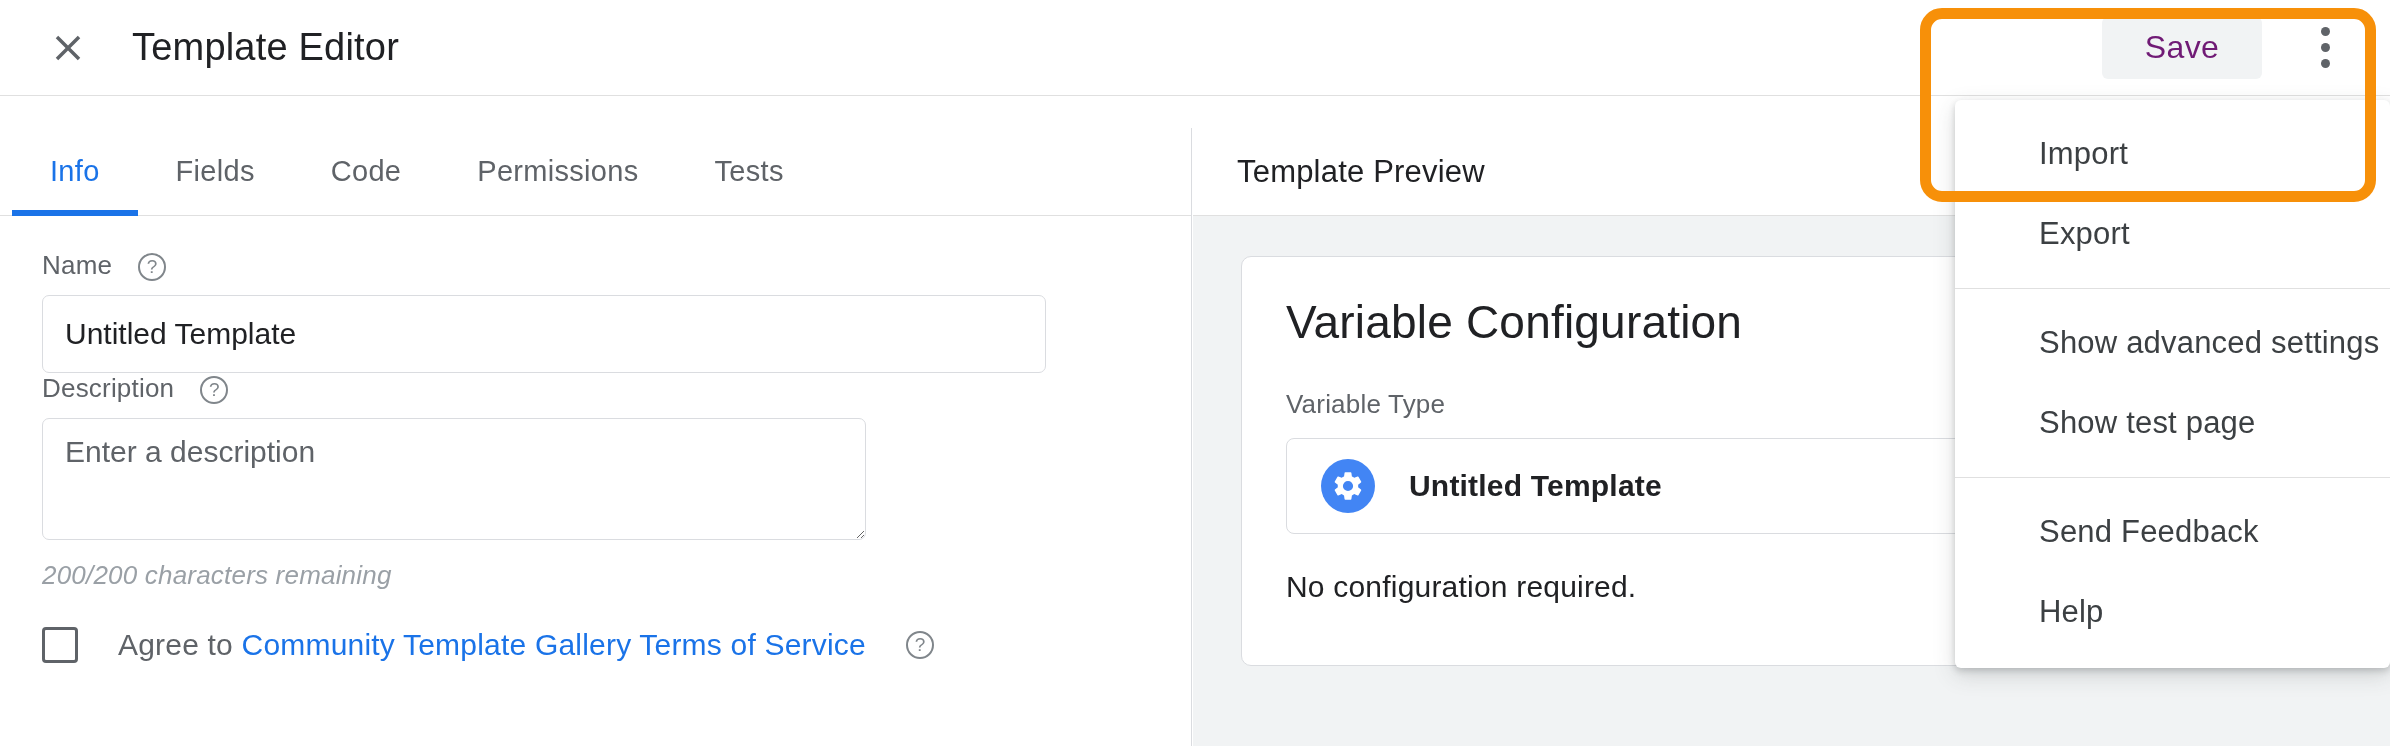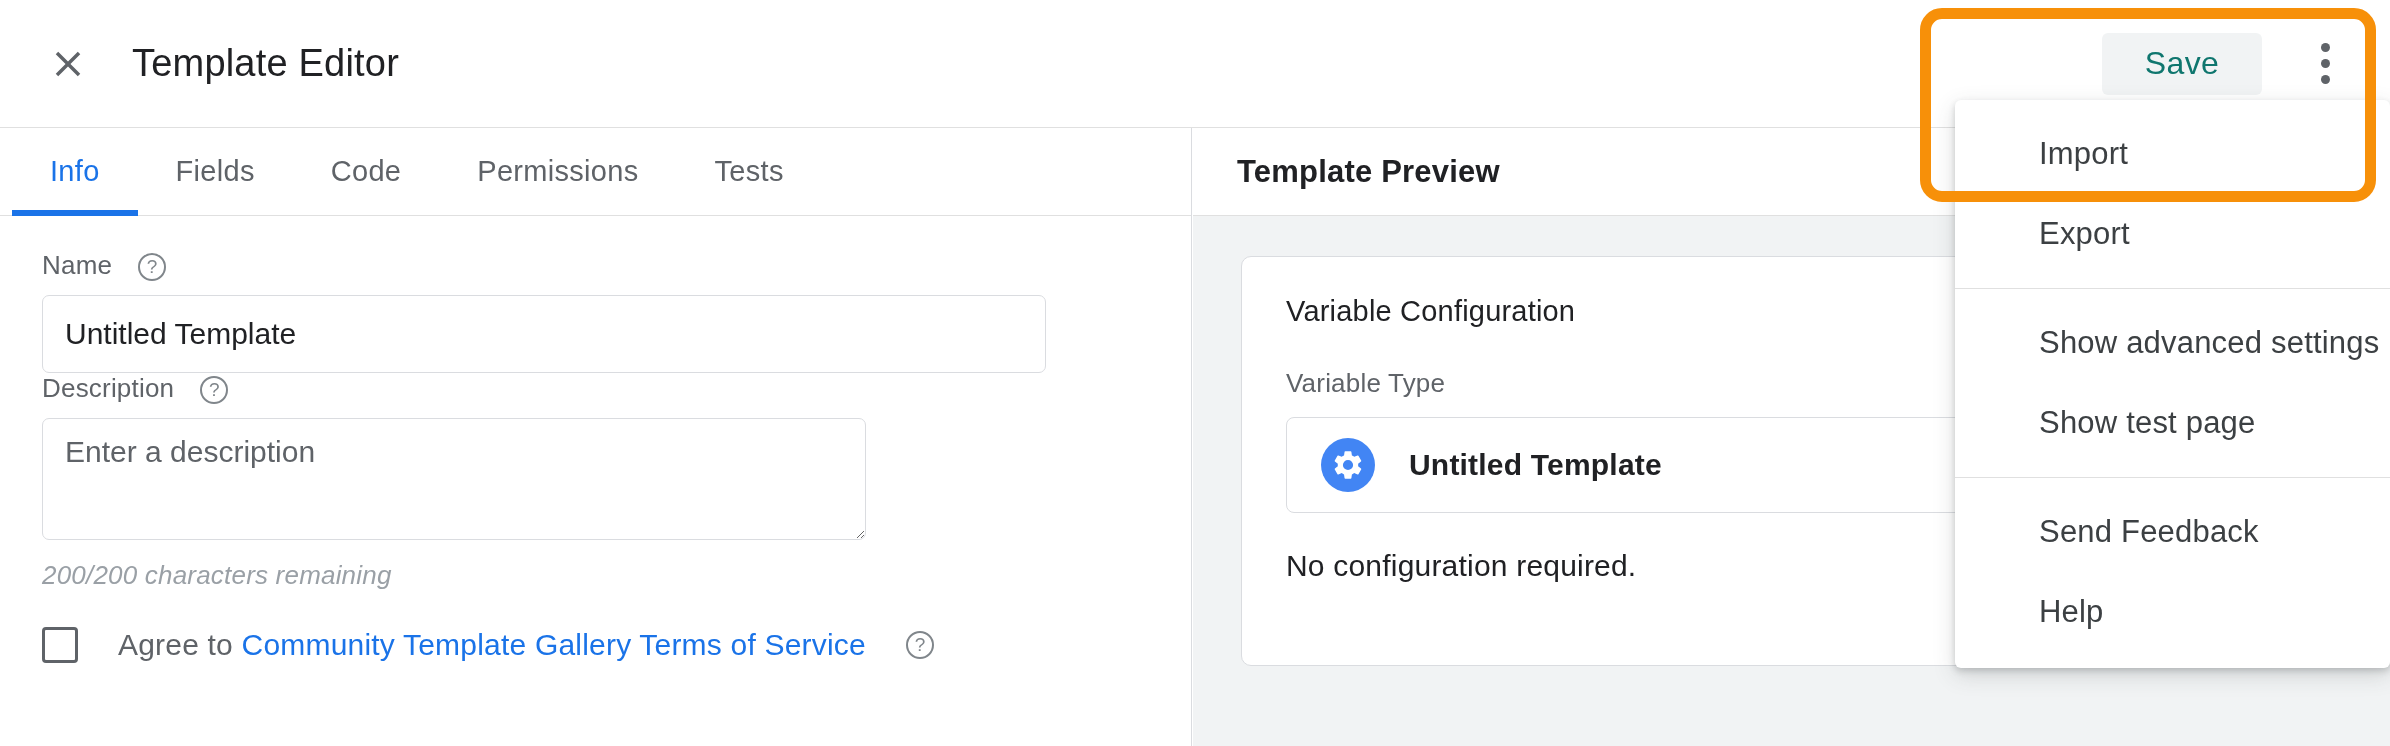--- a/index.html
+++ b/index.html
@@ -6,39 +6,39 @@
   html, body {
     width: 2390px; height: 746px;
     background: #ffffff;
     font-family: "Liberation Sans", sans-serif;
     overflow: hidden;
   }
   #root { position: relative; width: 2390px; height: 746px; background: #fff; }
 
   
   .topbar {
-    position: absolute; left: 0; top: 0; width: 2390px; height: 128px;
+    position: absolute; left: 0; top: 0; width: 2390px; height: 96px;
     background: #fff; border-bottom: 1px solid #e0e0e0;
     display: flex; align-items: center;
   }
   .close-btn {
     width: 72px; height: 72px; margin-left: 32px;
     display: flex; align-items: center; justify-content: center;
     border-radius: 50%; cursor: pointer;
   }
   .close-btn svg { display: block; }
   .app-title {
     margin-left: 28px;
     font-size: 38px; color: #202124; font-weight: 400; letter-spacing: .2px;
     white-space: nowrap;
   }
   .topbar-spacer { flex: 1 1 auto; }
   .save-btn {
     height: 62px; min-width: 160px; padding: 0 36px;
-    background: #f1f3f4; color: #0f766e; border: none; border-radius: 6px;
+    background: #f1f3f4; color: #701a75; border: none; border-radius: 6px;
     font-family: "Liberation Sans", sans-serif; font-size: 32px; letter-spacing: .4px;
     display: flex; align-items: center; justify-content: center;
     cursor: default;
   }
   .kebab-btn {
     width: 74px; height: 74px; margin-left: 26px; margin-right: 28px;
     display: flex; flex-direction: column; align-items: center; justify-content: center;
     gap: 7px; border-radius: 50%; cursor: pointer;
   }
   .kebab-btn i { display: block; width: 9px; height: 9px; border-radius: 50%; background: #5f6368; }
@@ -102,28 +102,28 @@
 
   
   .right-panel {
     position: absolute; left: 1193px; top: 128px; width: 1197px; height: 618px;
     background: #f1f3f4;
   }
   .preview-head {
     height: 88px; background: #fff; border-bottom: 1px solid #e0e0e0;
     display: flex; align-items: center; padding-left: 44px;
   }
-  .preview-title { font-size: 31px; color: #202124; letter-spacing: .2px; font-weight: bold; }
+  .preview-title { font-size: 31px; color: #202124; letter-spacing: .2px; }
   .preview-body { padding: 40px 0 0 48px; }
   .preview-card {
     width: 1110px; height: 410px; background: #fff;
     border: 1px solid #dadce0; border-radius: 10px;
     padding: 38px 44px 0 44px;
   }
-  .card-title { font-size: 29px; color: #202124; letter-spacing: .2px; }
+  .card-title { font-size: 46px; color: #202124; letter-spacing: .2px; }
   .card-sub { margin-top: 40px; font-size: 26px; color: #5f6368; letter-spacing: .2px; }
   .var-type-box {
     margin-top: 18px; width: 1018px; height: 96px;
     border: 1.6px solid #dadce0; border-radius: 8px;
     display: flex; align-items: center; padding-left: 34px; gap: 34px;
   }
   .gear-badge {
     width: 54px; height: 54px; border-radius: 50%; background: #4285f4;
     display: flex; align-items: center; justify-content: center; flex: 0 0 auto;
   }

